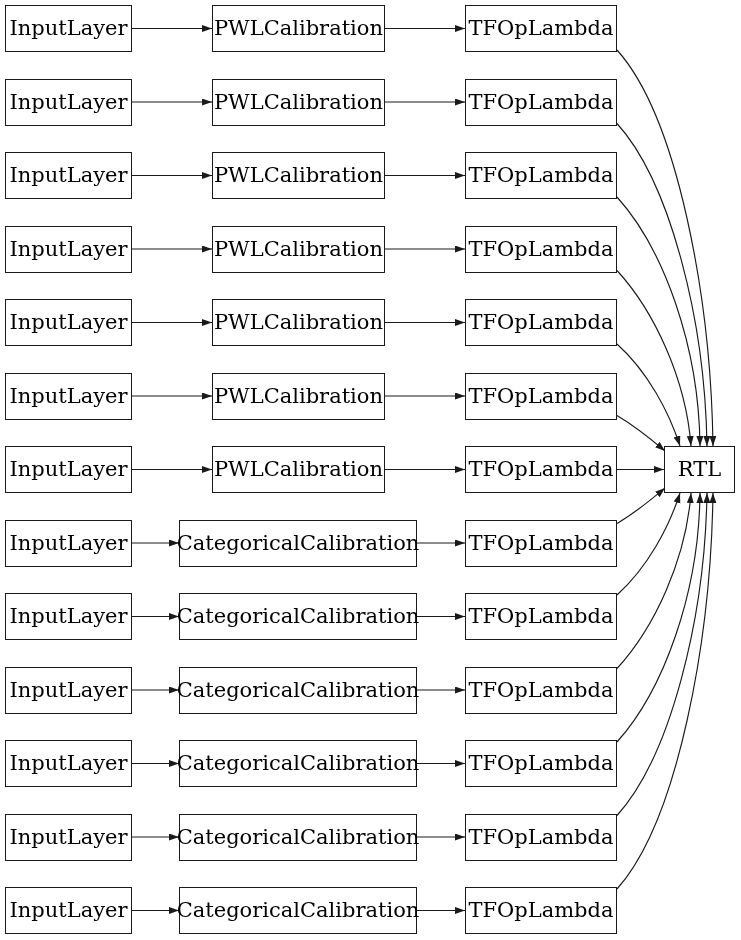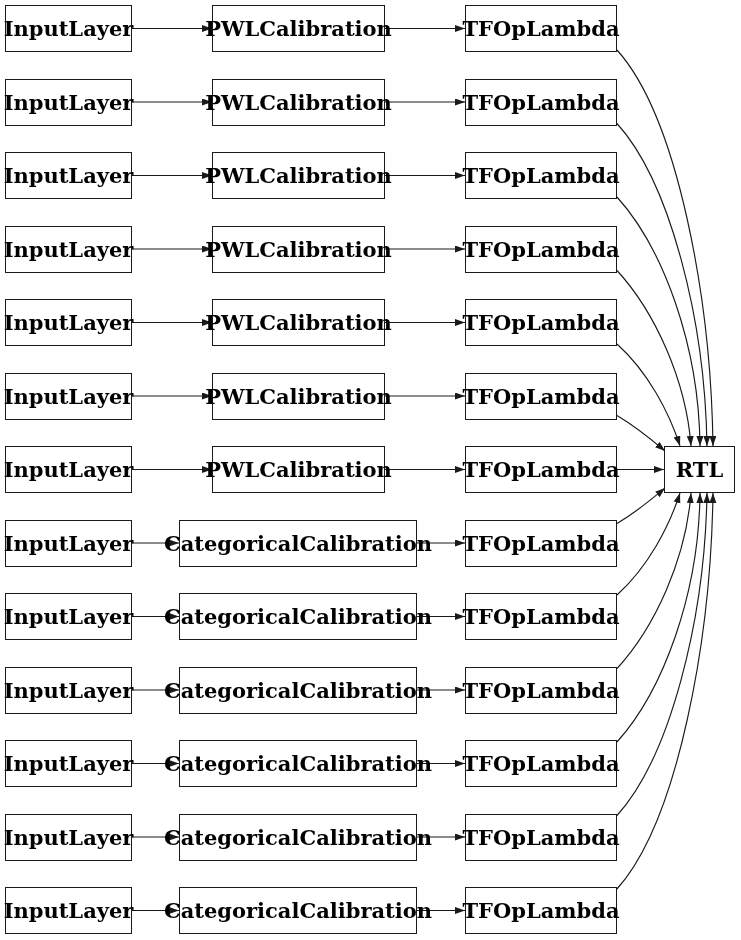--- a/index.html
+++ b/index.html
@@ -23,21 +23,20 @@
     position:absolute;
     box-sizing:border-box;
     border:1.2px solid var(--node-border);
     background:var(--node-fill);
     display:flex;align-items:center;justify-content:center;
     font-family:"DejaVu Serif","Liberation Serif",serif;
     font-size:21px;
     color:var(--text-color);
     white-space:nowrap;
     line-height:1;
-    font-weight:bold;
   }
 </style>
 </head>
 <body>
 
 <div class="canvas">
   <svg class="edges" id="edge-layer" viewBox="0 0 741 940" xmlns="http://www.w3.org/2000/svg">
     <defs>
       <marker id="arrowhead" markerWidth="11" markerHeight="8" refX="10" refY="3.5" orient="auto" markerUnits="userSpaceOnUse">
         <path class="arrowhead-shape" d="M0,0 L10,3.5 L0,7 Z"></path>

